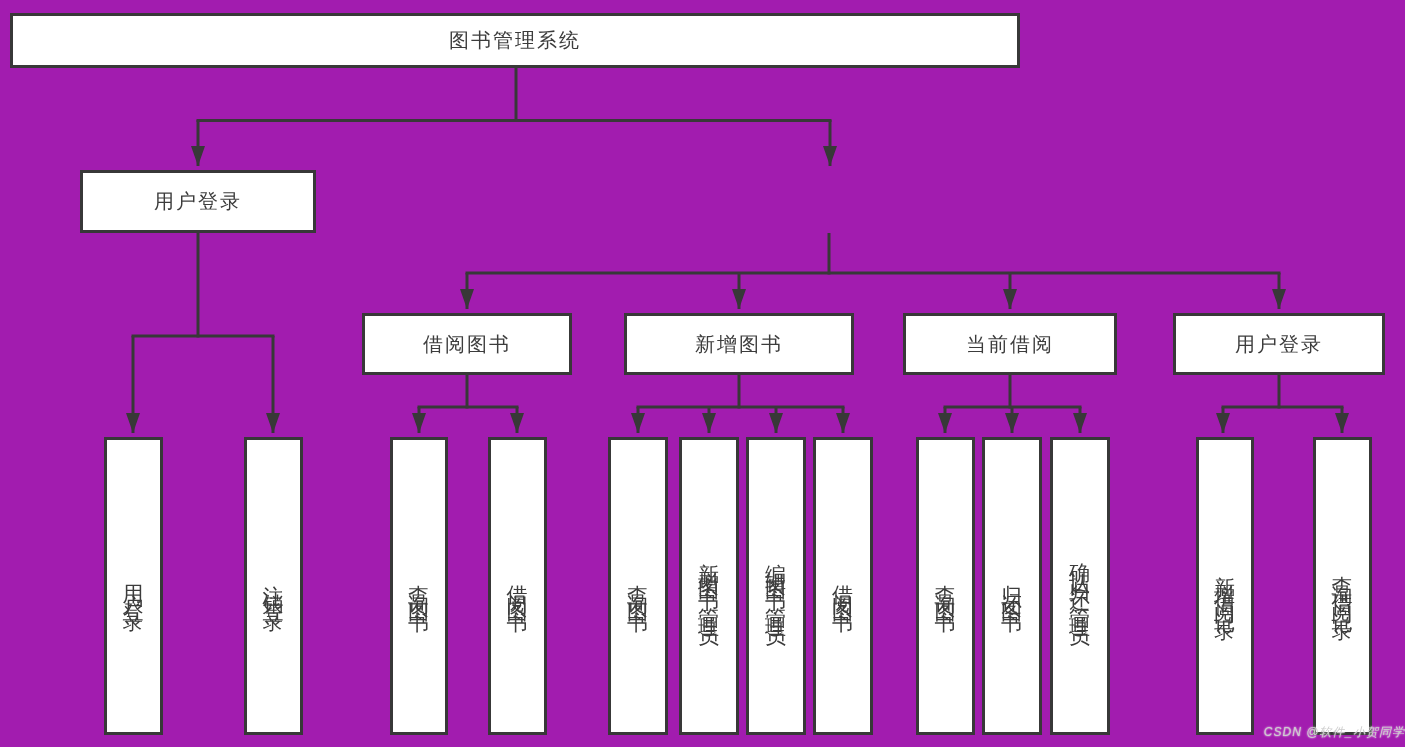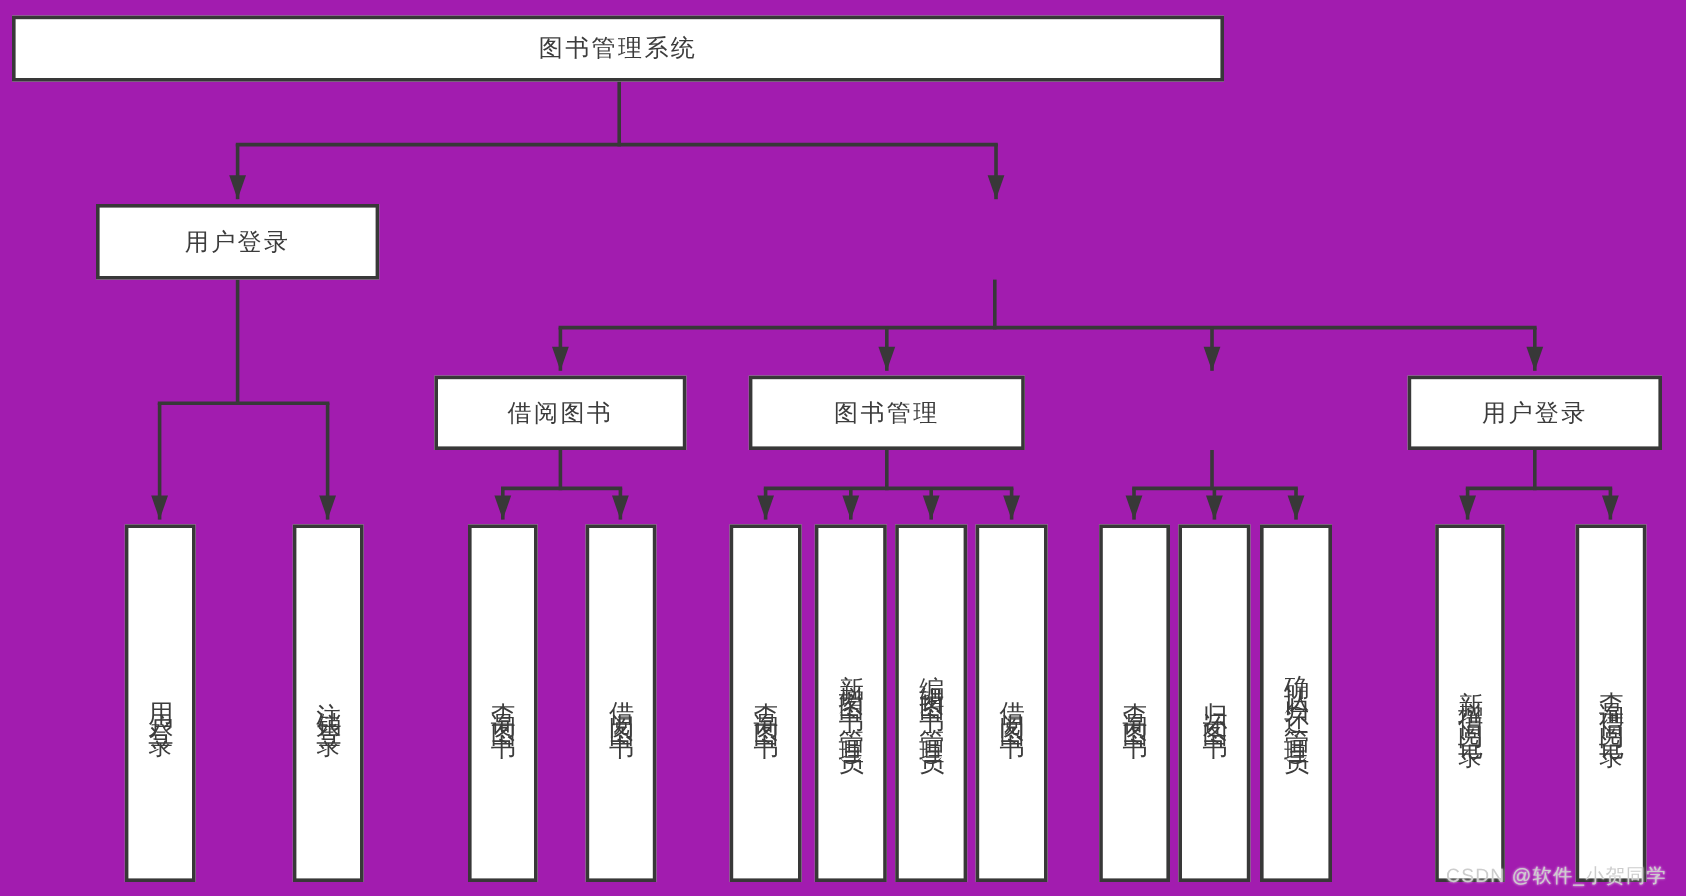--- a/index.html
+++ b/index.html
@@ -51,27 +51,28 @@
   .n-l5 {left:679px; width:60px;}
   .n-l6 {left:746px; width:60px;}
   .n-l7 {left:813px; width:60px;}
   .n-l8 {left:916px; width:59px;}
   .n-l9 {left:982px; width:60px;}
   .n-l10{left:1050px;width:60px;}
   .n-l11{left:1196px;width:58px;}
   .n-l12{left:1313px;width:59px;}
   .watermark{
     position:absolute;
-    right:16px;bottom:6px;
-    font-size:16px;
+    right:0;bottom:6px;
+    font-size:12px;
     color:#cdcdcd;
     letter-spacing:1px;
     text-shadow:0 0 2px #ffffff;
     z-index:5;
     white-space:nowrap;
+    font-style:italic;
   }
 </style>
 </head>
 <body>
 
 <div class="canvas">
 
   <svg class="connector-layer" width="1405" height="747" viewBox="0 0 1405 747" xmlns="http://www.w3.org/2000/svg">
     <defs>
       <marker id="arrow" viewBox="0 0 22 16" refX="21" refY="8" markerWidth="22" markerHeight="16" markerUnits="userSpaceOnUse" orient="auto">
@@ -125,21 +126,24 @@
   </div>
 
   <div class="node n-b0">
     <span>用户登录</span>
   </div>
 
   <div class="node n-g0">
     <span>借阅图书</span>
   </div>
   <div class="node n-g1">
-    <span>图书管理</span>
+    <span>新增图书</span>
+  </div>
+  <div class="node n-g2">
+    <span>当前借阅</span>
   </div>
   <div class="node n-g3">
     <span>用户登录</span>
   </div>
 
   <div class="node leaf n-l0">
     <span>用户登录</span>
   </div>
   <div class="node leaf n-l1">
     <span>注销登录</span>

